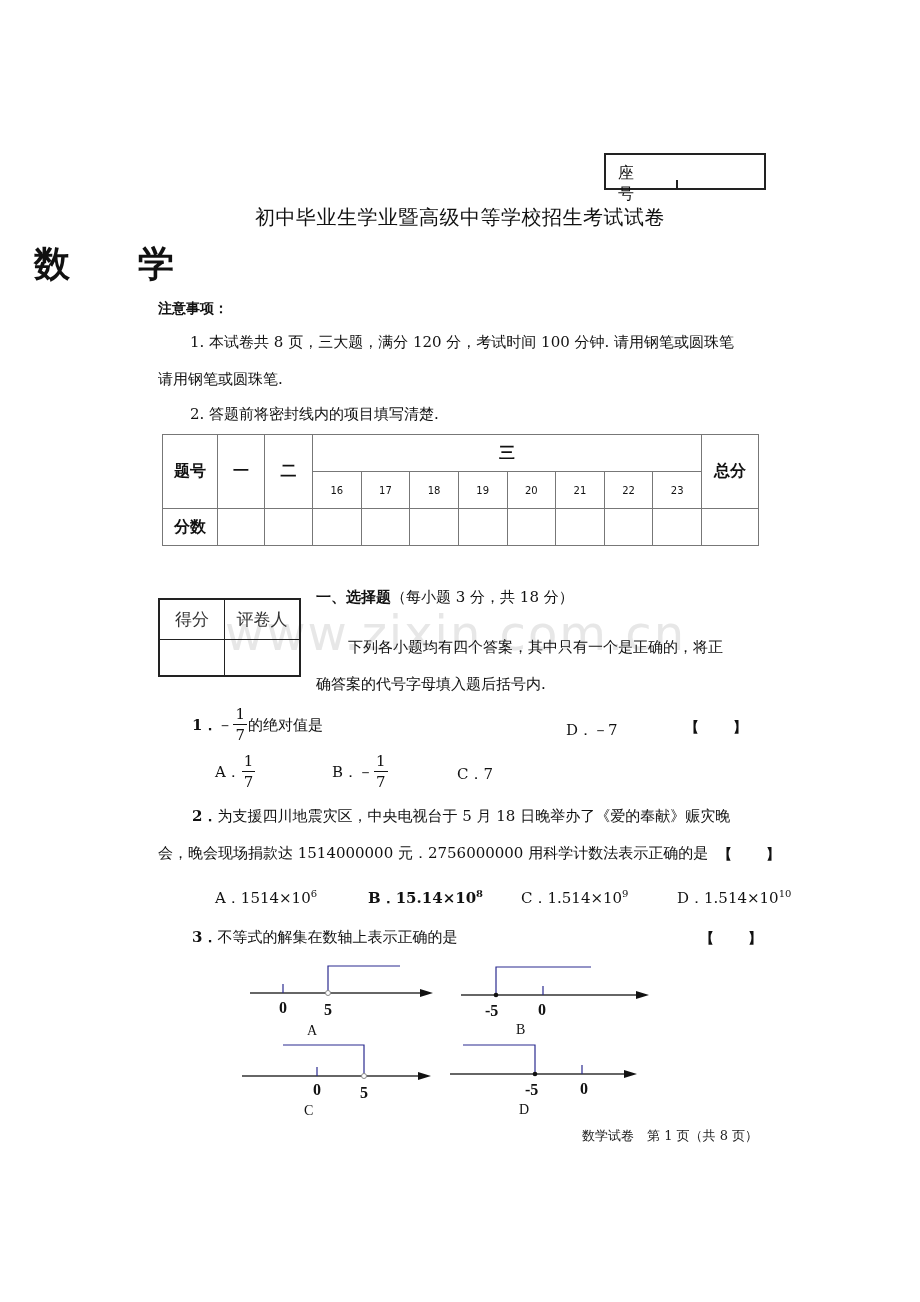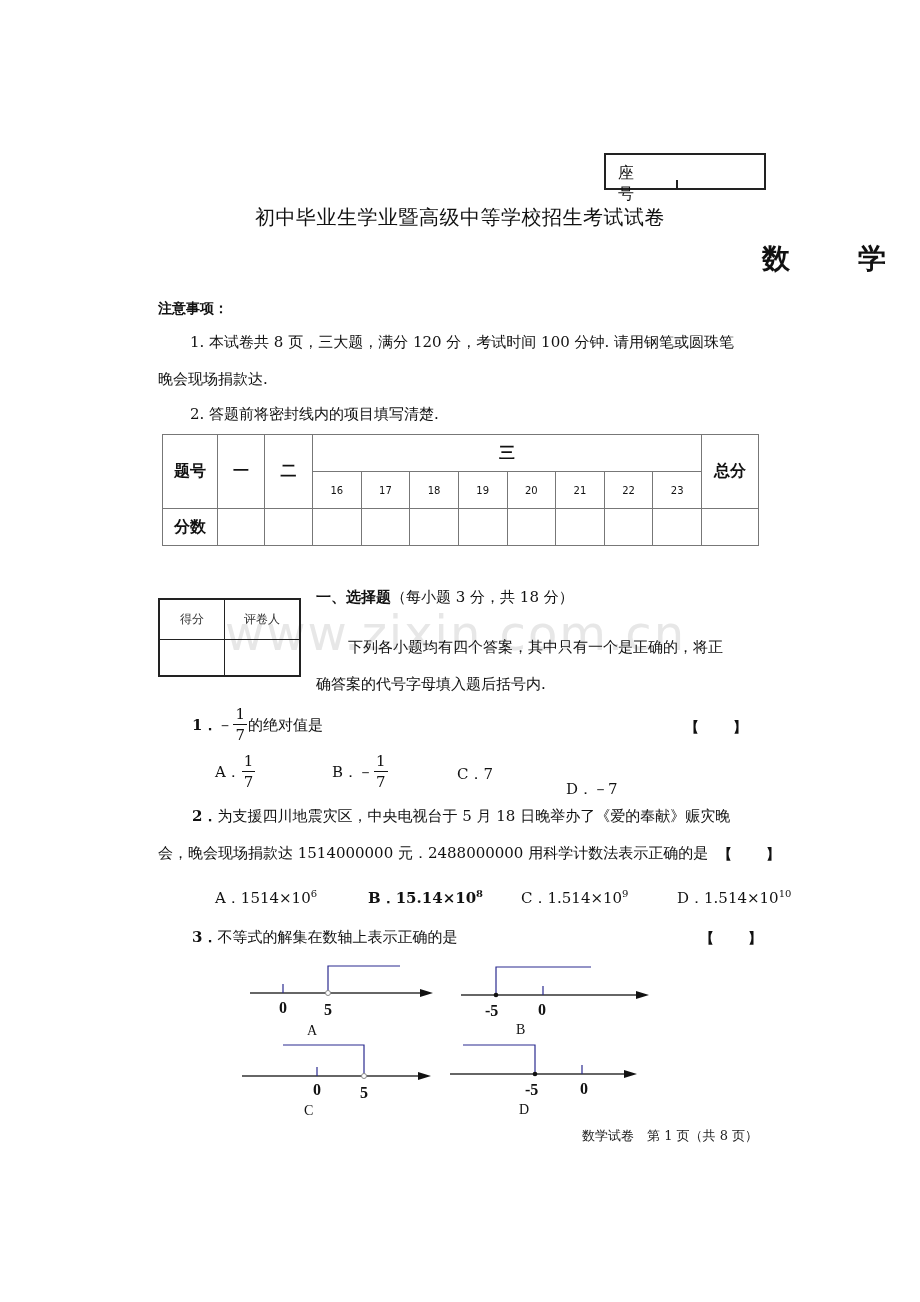--- a/index.html
+++ b/index.html
@@ -7,34 +7,34 @@
            font-family:"DejaVu Serif","Liberation Serif",serif; color:#111; }
     .abs { position:absolute; }
     .sans { font-family:"DejaVu Sans","Liberation Sans",sans-serif; }
 
     
     .seat { left:604px; top:153px; width:162px; height:37px; border:2px solid #222; box-sizing:border-box; display:flex; }
     .seat .lbl { width:72px; border-right:2px solid #222; display:flex; align-items:center; justify-content:center; font-size:16px; letter-spacing:14px; padding-left:12px; box-sizing:border-box;margin-top:25px; }
     .seat .val { flex:1; }
 
     .title { left:0; width:920px; top:204px; text-align:center; font-size:20px; letter-spacing:0.5px; }
-    .subject { left:0; width:920px; top:240px; text-align:right; font-size:28px; font-weight:bold; }
+    .subject { left:0; width:920px; top:240px; text-align:left; font-size:36px; font-weight:bold; }
     .subject span { display:inline-block; margin:0 34px; }
     .notice-h { left:158px; top:300px; font-size:14px; font-weight:bold; }
     .p { font-size:15px; line-height:1; white-space:nowrap; }
 
     
     table.score { position:absolute; left:162px; top:434px; width:597px; height:111px; border-collapse:collapse; }
     table.score td { border:1px solid #777; text-align:center; font-size:14px; padding:0; }
     table.score td.h { font-weight:bold; font-size:16px; }
     table.score td.num { font-size:10px; }
 
     
     table.grader { position:absolute; left:158px; top:598px; width:143px; height:79px; border-collapse:collapse; border:2px solid #222; }
-    table.grader td { border:1px solid #222; text-align:center; font-size:12px; color:#333; }
+    table.grader td { border:1px solid #222; text-align:center; font-size:17px; color:#333; }
 
     .frac { display:inline-flex; flex-direction:column; align-items:center; vertical-align:middle; font-size:15px; line-height:1; margin:0 1px; }
     .frac .n { padding:0 2px 2px; border-bottom:1px solid #111; }
     .frac .d { padding-top:3px; }
     sup { font-size:10px; }
 
     .watermark { left:225px; top:605px; font-size:48px; color:rgba(170,170,170,0.28); font-family:"DejaVu Sans","Liberation Sans",sans-serif; letter-spacing:2px; pointer-events:none;text-align:center; }
 
     .nl-label { font-size:16px; font-weight:bold; font-family:"Liberation Serif","DejaVu Serif",serif; }
     .opt-label { font-size:14px; font-family:"Liberation Serif","DejaVu Serif",serif; }
@@ -47,21 +47,21 @@
   <div class="val"></div>
 </div>
 
 <div class="abs title sans">初中毕业生学业暨高级中等学校招生考试试卷</div>
 <div class="abs subject sans">
   <span>数</span><span>学</span>
 </div>
 
 <div class="abs notice-h sans">注意事项：</div>
 <div class="abs p" style="left:190px; top:335px;">1. 本试卷共 8 页，三大题，满分 120 分，考试时间 100 分钟. 请用钢笔或圆珠笔</div>
-<div class="abs p" style="left:158px; top:372px;">晚会现场捐款达.</div>
+<div class="abs p" style="left:158px; top:372px;">请用钢笔或圆珠笔.</div>
 <div class="abs p" style="left:190px; top:407px;text-align:center;">2. 答题前将密封线内的项目填写清楚.</div>
 
 <table class="score sans">
   <tbody>
       <tr style="height:37px;">
     <td class="h" rowspan="2" style="width:54px;font-family:Liberation Mono, monospace;">题号</td>
     <td class="h" rowspan="2" style="width:46px;">一</td>
     <td class="h" rowspan="2" style="width:47px;">二</td>
     <td class="h" colspan="8">三</td>
     <td class="h" rowspan="2" style="width:56px;">总分</td>
@@ -138,29 +138,29 @@
   <span>B．</span>
   <span>－</span>
   <span class="frac">
       <span class="n">1</span>
       <span class="d">7</span>
     </span>
 </div>
 <div class="abs p" style="left:457px; top:767px;">
   <span>C．</span><span>7</span>
 </div>
-<div class="abs p" style="left:566px; top:782px;">
+<div class="abs p" style="left:566px; top:723px;">
   <span>D．</span><span>－7</span>
 </div>
 
 <div class="abs p" style="left:192px; top:809px;">
   <span style="font-weight:bold;">2．</span><span>为支援四川地震灾区，中央电视台于 5 月 18 日晚举办了《爱的奉献》赈灾晚</span>
 </div>
 <div class="abs p" style="left:158px; top:846px;">
-  <span>会，晚会现场捐款达 1514000000 元．2488000000 用科学计数法表示正确的是</span>
+  <span>会，晚会现场捐款达 1514000000 元．2756000000 用科学计数法表示正确的是</span>
 </div>
 <div class="abs sans" style="left:718px; top:846px; font-size:14px; font-weight:bold;">
   <span>【</span><span style="display:inline-block; width:34px;"></span><span>】</span>
 </div>
 <div class="abs p" style="left:215px; top:889px;">
   <span>A．</span><span>1514×10</span><sup>6</sup>
 </div>
 <div class="abs p" style="left:368px; top:889px;font-weight:bold;">
   <span>B．</span><span>15.14×10</span><sup>8</sup>
 </div>

